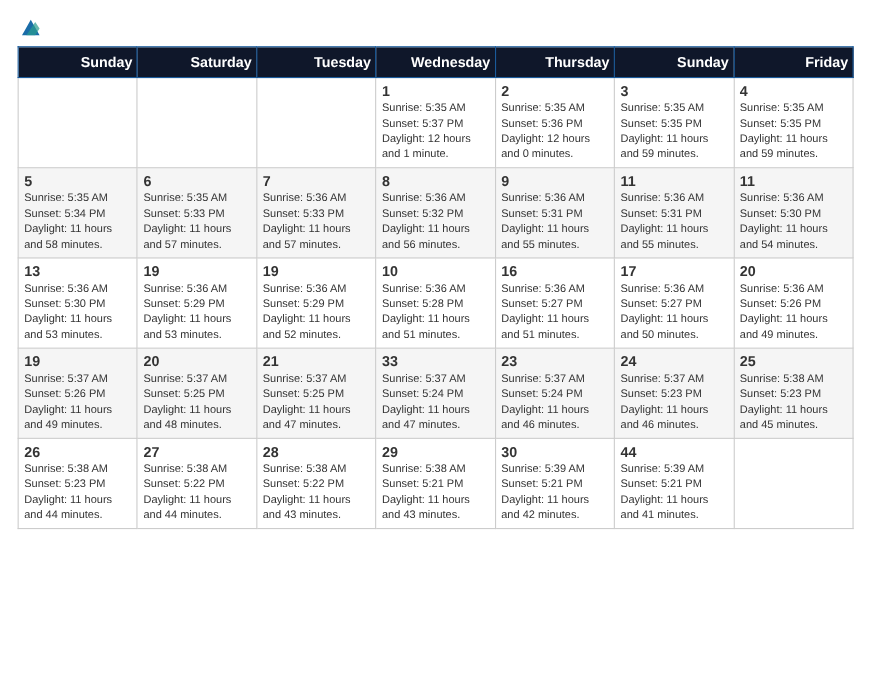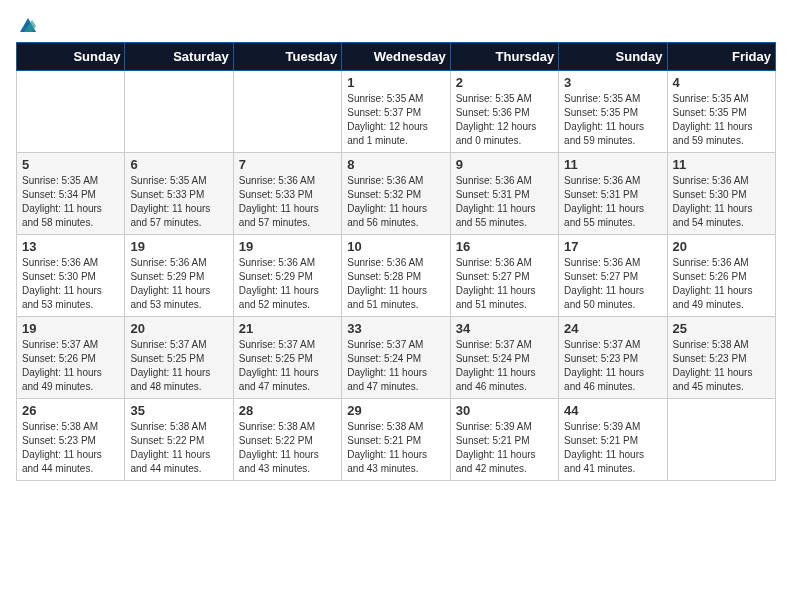--- a/index.html
+++ b/index.html
@@ -277,21 +277,21 @@
 and 47 minutes.</div>
         </td>
         <td>
           <span class="day-number">33</span>
           <div class="day-info" style="white-space: pre-line;">Sunrise: 5:37 AM
 Sunset: 5:24 PM
 Daylight: 11 hours
 and 47 minutes.</div>
         </td>
         <td>
-          <span class="day-number">34</span>
+          <span class="day-number">23</span>
           <div class="day-info" style="white-space: pre-line;">Sunrise: 5:37 AM
 Sunset: 5:24 PM
 Daylight: 11 hours
 and 46 minutes.</div>
         </td>
         <td>
           <span class="day-number">24</span>
           <div class="day-info" style="white-space: pre-line;">Sunrise: 5:37 AM
 Sunset: 5:23 PM
 Daylight: 11 hours
@@ -307,21 +307,21 @@
       </tr>
       <tr>
         <td>
           <span class="day-number">26</span>
           <div class="day-info" style="white-space: pre-line;">Sunrise: 5:38 AM
 Sunset: 5:23 PM
 Daylight: 11 hours
 and 44 minutes.</div>
         </td>
         <td>
-          <span class="day-number">35</span>
+          <span class="day-number">27</span>
           <div class="day-info" style="white-space: pre-line;">Sunrise: 5:38 AM
 Sunset: 5:22 PM
 Daylight: 11 hours
 and 44 minutes.</div>
         </td>
         <td>
           <span class="day-number">28</span>
           <div class="day-info" style="white-space: pre-line;">Sunrise: 5:38 AM
 Sunset: 5:22 PM
 Daylight: 11 hours

